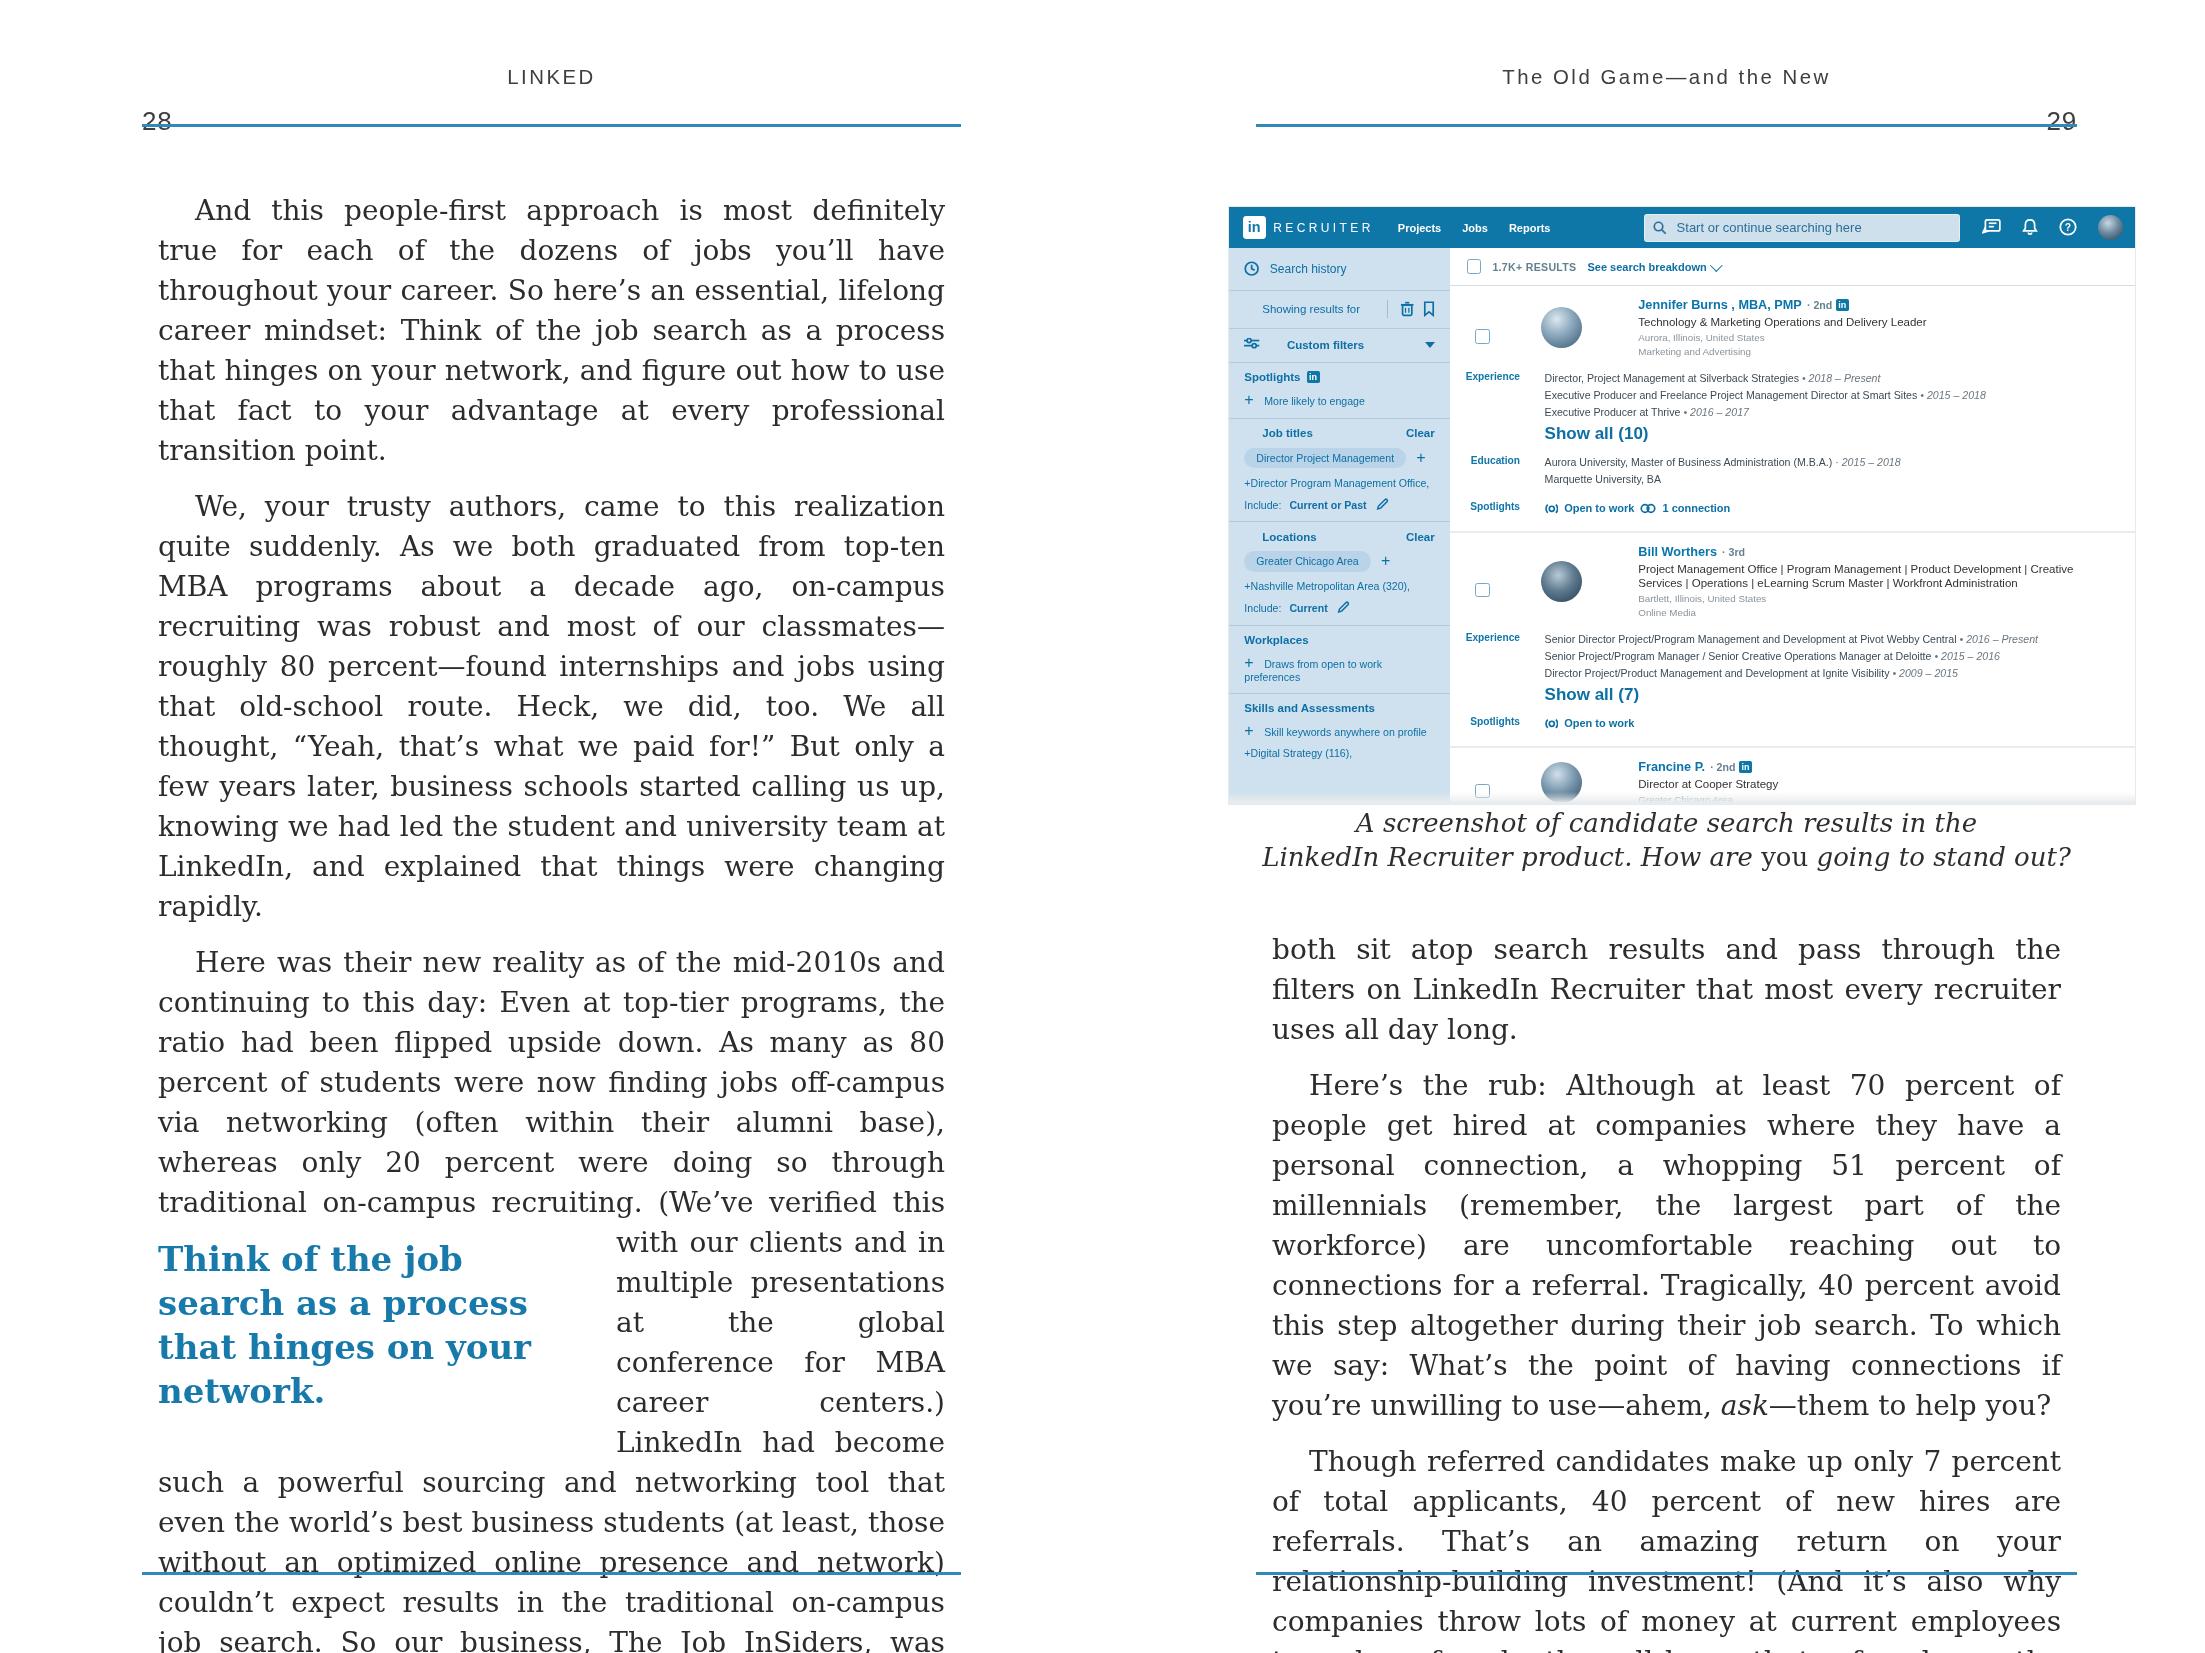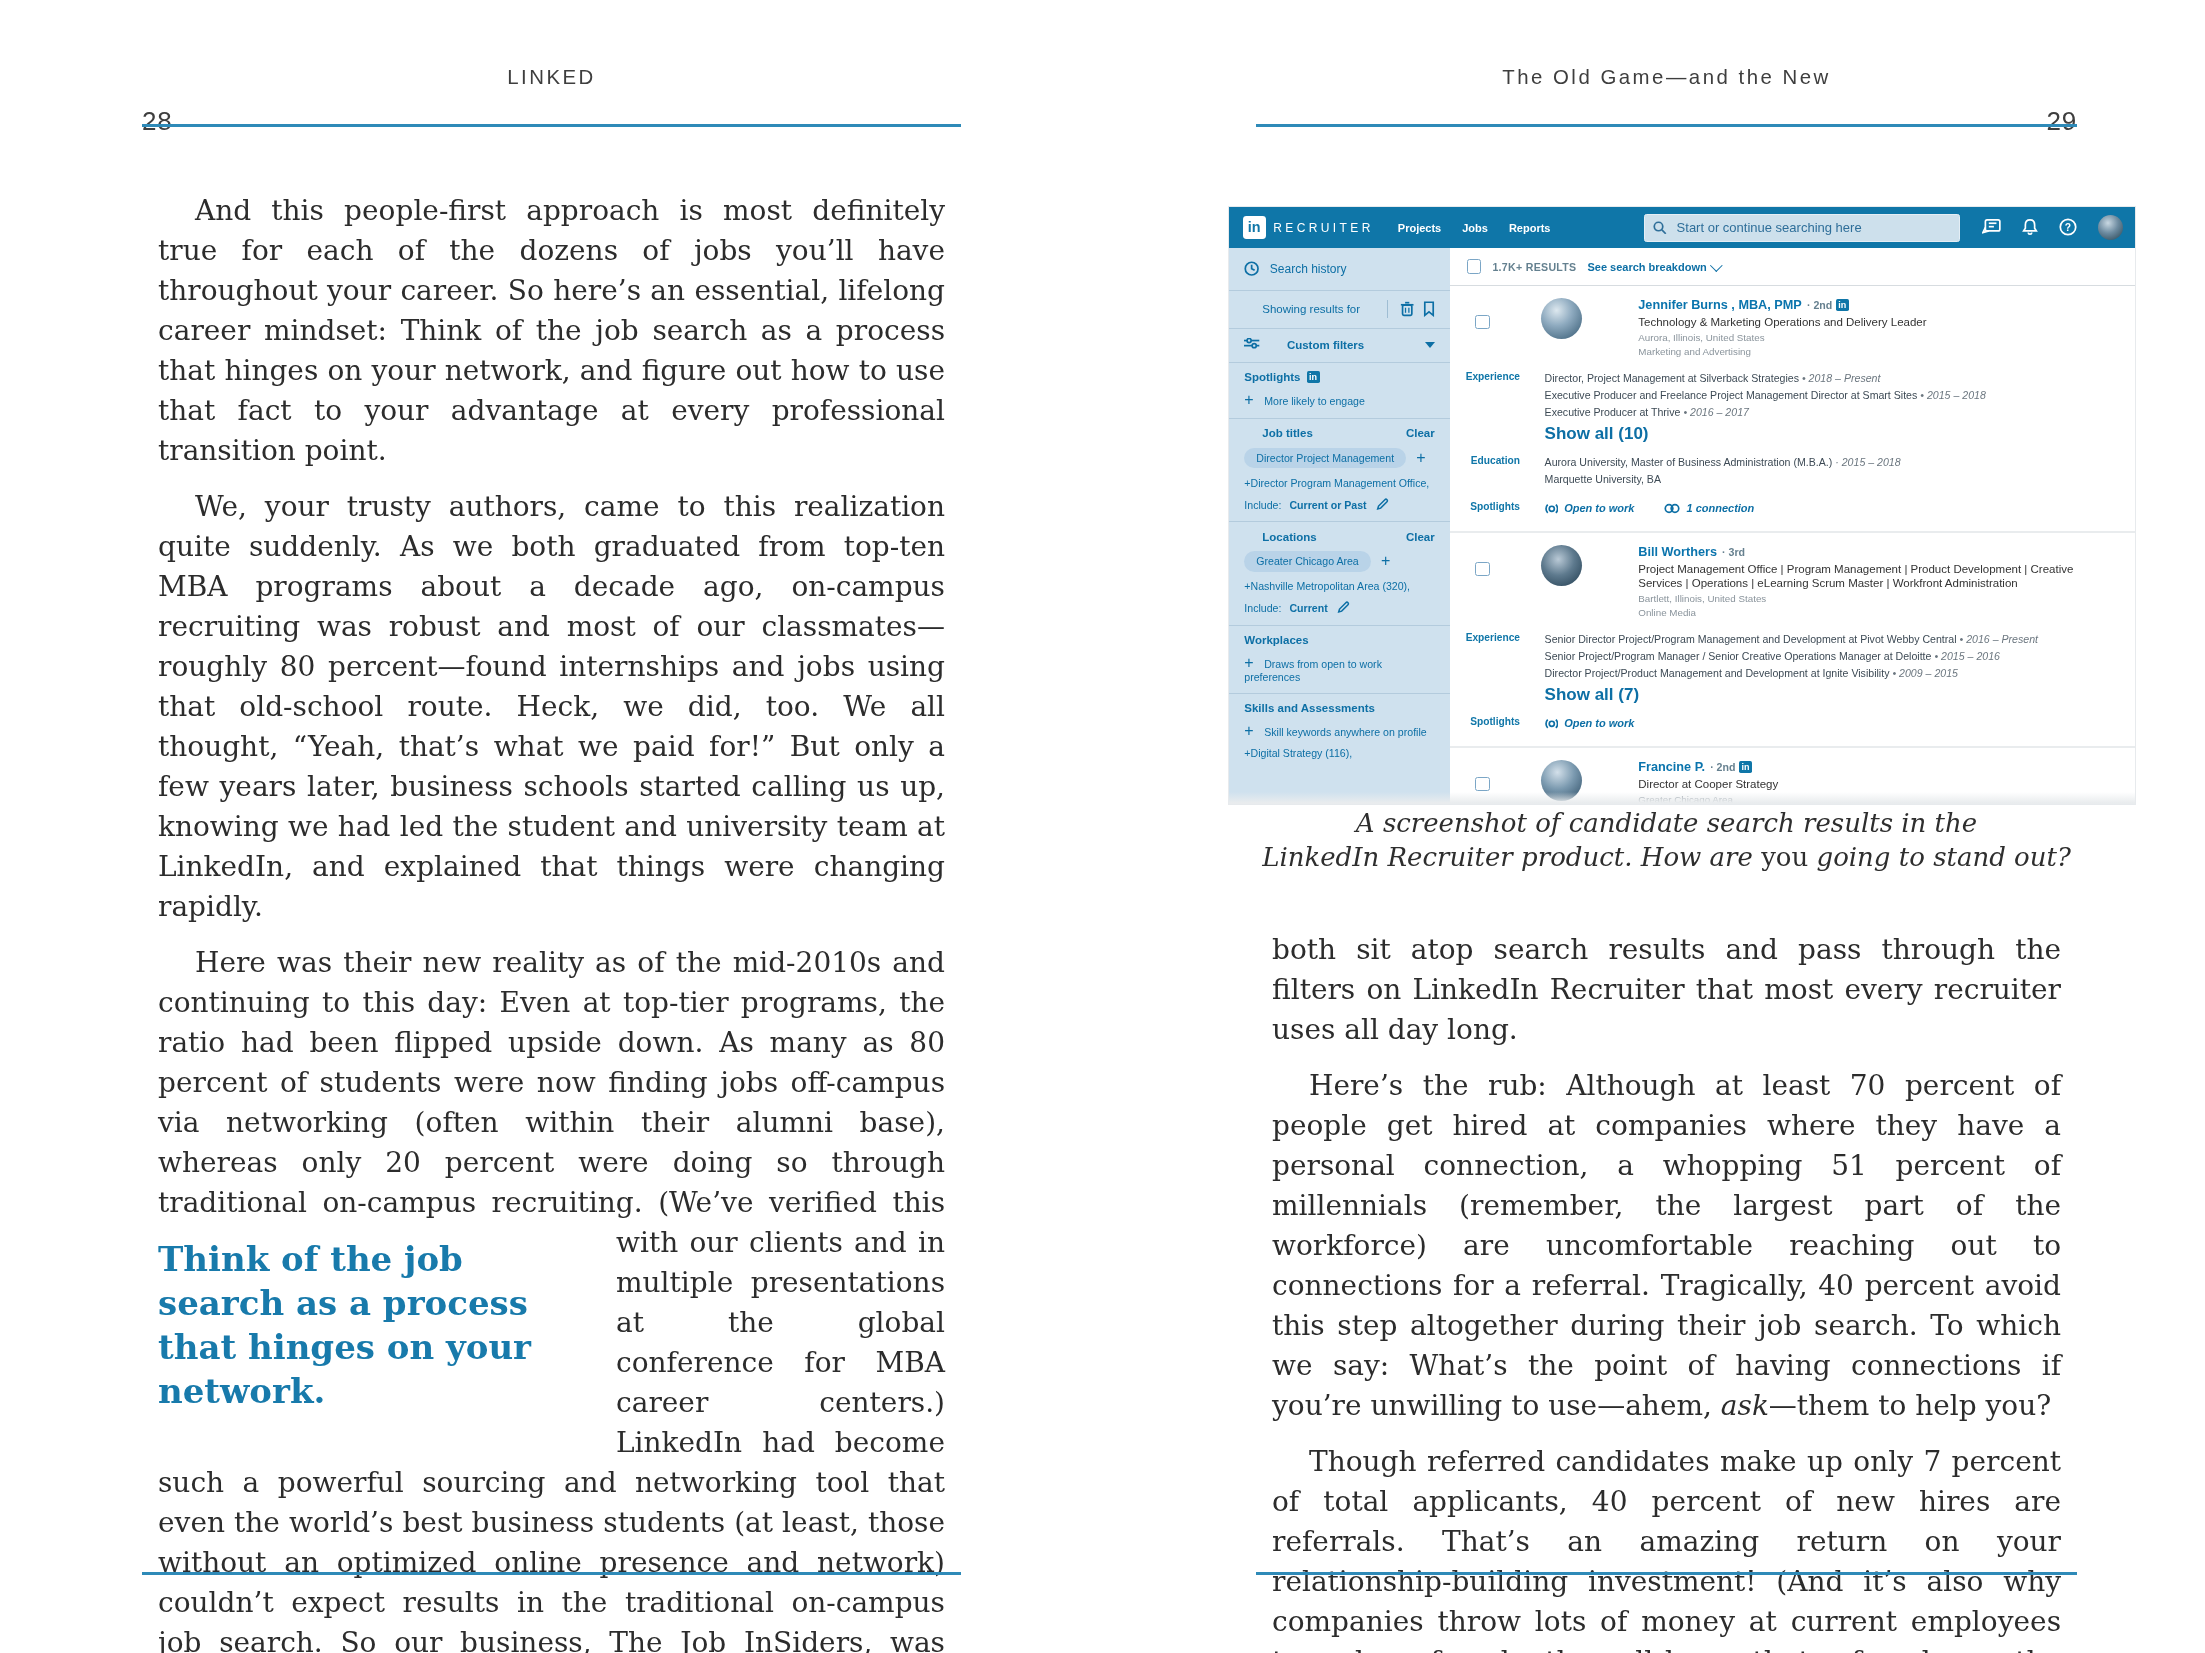--- a/index.html
+++ b/index.html
@@ -61,36 +61,36 @@
   .res-header{display:flex;align-items:center;height:37px;padding-left:17px;gap:11px;
               border-bottom:0.8px solid #d7dce0;}
   .chk{width:14.4px;height:14.4px;border:1.7px solid #7ba6c6;border-radius:2.5px;background:#fff;
        box-sizing:border-box;flex:0 0 auto;cursor:pointer;}
   .res-count{font-size:10.6px;font-weight:bold;color:#64808f;letter-spacing:0.3px;}
   .res-breakdown{font-size:11px;font-weight:bold;color:#0d6fa5;cursor:pointer;display:flex;align-items:center;gap:5.1px;}
   .bd-chev{width:7.6px;height:7.6px;border-right:1.7px solid #0d6fa5;border-bottom:1.7px solid #0d6fa5;
            transform:rotate(45deg);margin-top:-3.4px;}
   .card{border-bottom:2.5px solid #e9ecee;padding:12px 15.3px 13.6px 0;}
   .card.cut{border-bottom:0;}
-  .row1{display:flex;align-items:flex-start;gap:44px;}
+  .row1{display:flex;align-items:center;gap:44px;}
   .row1 .chk{margin:17px 6.8px 0 25.4px;}
   .avatar{width:41px;height:41px;border-radius:50%;flex:0 0 auto;margin-right:12.7px;}
   .av1{background:radial-gradient(circle at 38% 30%,#dde8ef 0%,#8fabc0 40%,#31566f 100%);}
   .av2{background:radial-gradient(circle at 42% 35%,#b9c9d6 0%,#5e7a8e 45%,#1f3a4d 100%);}
   .av3{background:radial-gradient(circle at 40% 30%,#d3e0ea 0%,#7a99af 45%,#2a4a62 100%);}
   .nameline{font-size:12.7px;font-weight:bold;color:#0a74ad;}
   .nameline .deg{font-weight:bold;font-size:10.6px;color:#66808f;margin-left:5.1px;}
   .headline{font-size:11.5px;color:#333;margin-top:3.4px;line-height:14.4px;max-width:560px;}
   .meta{font-size:9.8px;color:#8a949c;margin-top:2.5px;line-height:11.5px;}
   .section{display:flex;margin-top:12px;}
   .sec-label{flex:0 0 70px;text-align:right;font-size:10.2px;font-weight:bold;color:#0f76a8;padding-top:0.8px;}
   .sec-body{margin-left:24.6px;font-size:10.6px;color:#3d4a55;line-height:17px;max-width:543px;}
   .dates{font-style:italic;color:#6b767f;}
   .showall{margin-top:4.2px;font-size:17px;font-weight:bold;color:#0d6fa5;cursor:pointer;}
-  .spot-items{display:flex;gap:30px;align-items:flex-end;font-style:italic;}
+  .spot-items{display:flex;gap:6px;align-items:flex-end;}
   .spot-link{display:flex;gap:6px;align-items:center;font-size:11px;font-weight:bold;color:#0d6fa5;cursor:pointer;}
   .fade{position:absolute;left:0;right:0;bottom:0;height:12px;
         background:linear-gradient(to bottom,rgba(233,236,238,0),#e9ecee 90%);}
   .icon{display:inline-flex;flex:0 0 auto;}
   svg{display:block;}
 </style>
 </head>
 <body>
 
 <div class="spread">

